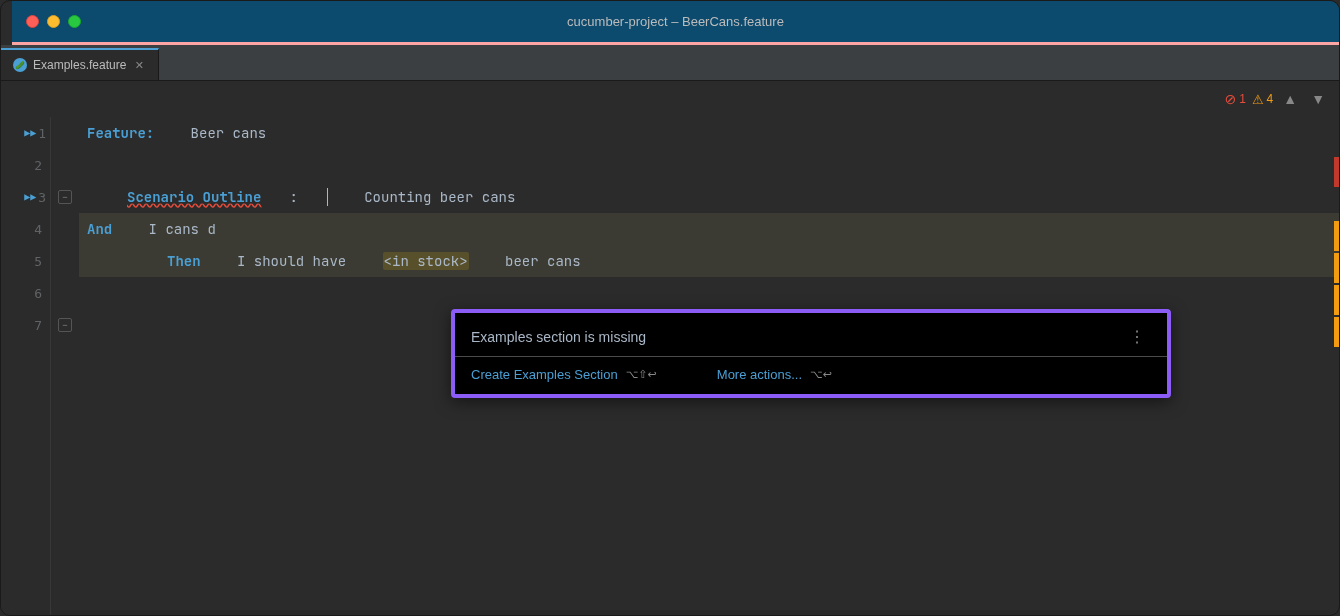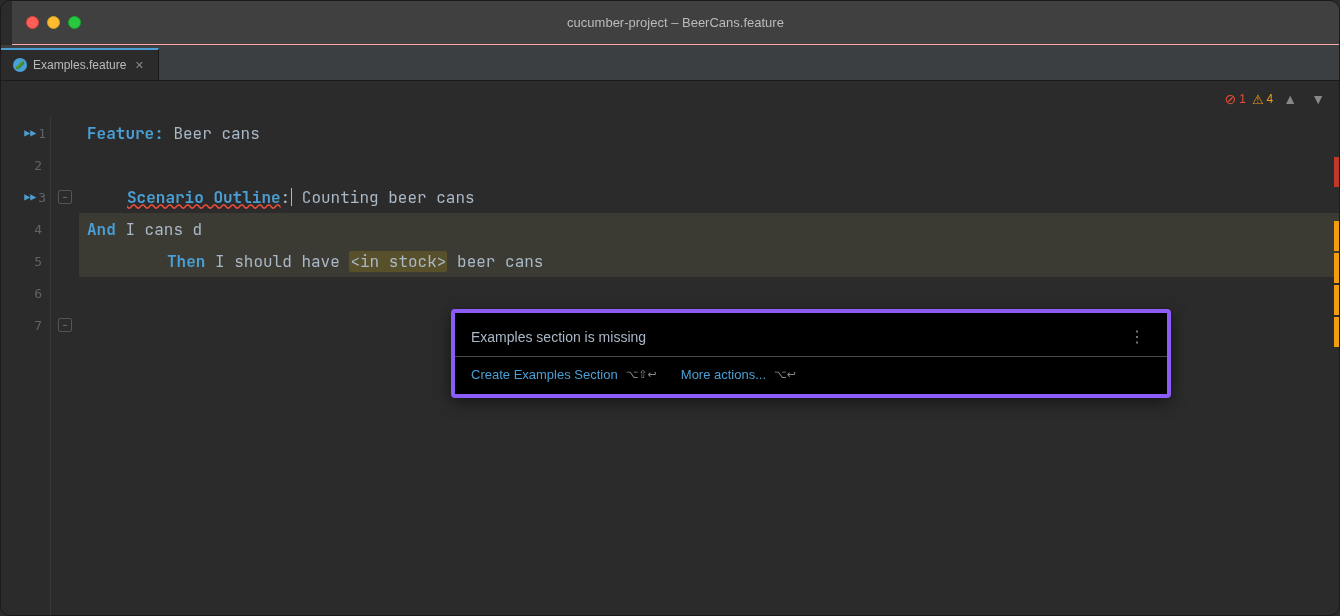--- a/index.html
+++ b/index.html
@@ -19,27 +19,27 @@
       border-radius: 10px;
       overflow: hidden;
       display: flex;
       flex-direction: column;
       border: 1px solid #1a1a1a;
     }
 
     
     .titlebar {
       height: 44px;
-      background: #404040;
+      background: #0c4a6e;
       display: flex;
       align-items: center;
       justify-content: center;
       position: relative;
       flex-shrink: 0;
-      border-bottom: 1px solid #fca5a5;
+      border-bottom: 3px solid #fca5a5;
       margin-left: 11px;
     }
 
     .traffic-lights {
       position: absolute;
       left: 14px;
       display: flex;
       gap: 8px;
       align-items: center;
     }
@@ -228,24 +228,25 @@
       flex: 1;
       overflow: hidden;
       position: relative;
     }
 
     .code-line {
       height: 32px;
       display: flex;
       align-items: center;
       padding-left: 8px;
-      font-size: 16px;
+      font-size: 14px;
       font-family: 'JetBrains Mono', 'Courier New', monospace;
       white-space: pre;
       position: relative;
+      gap: 28px;
     }
 
     .code-line.highlighted {
       background: rgba(255, 255, 150, 0.08);
     }
 
     
     .right-gutter {
       position: absolute;
       right: 0;
@@ -316,37 +317,37 @@
       color: #888;
       font-size: 16px;
       cursor: pointer;
       padding: 2px 6px;
     }
 
     .popup-actions {
       display: flex;
       align-items: flex-end;
       padding: 10px 16px 12px;
-      gap: 16px;
+      gap: 32px;
     }
 
     .popup-action-primary {
       color: #4a9fd4;
       font-size: 13px;
       cursor: pointer;
       display: flex;
       align-items: center;
       gap: 8px;
     }
 
     .popup-action-secondary {
       color: #4a9fd4;
       font-size: 13px;
       cursor: pointer;
-      margin-left: 8px;
+      margin-left: 28px;
       display: flex;
       align-items: center;
       gap: 8px;
     }
 
     .shortcut-key {
       color: #888;
       font-size: 11px;
       font-family: -apple-system, sans-serif;
     }

